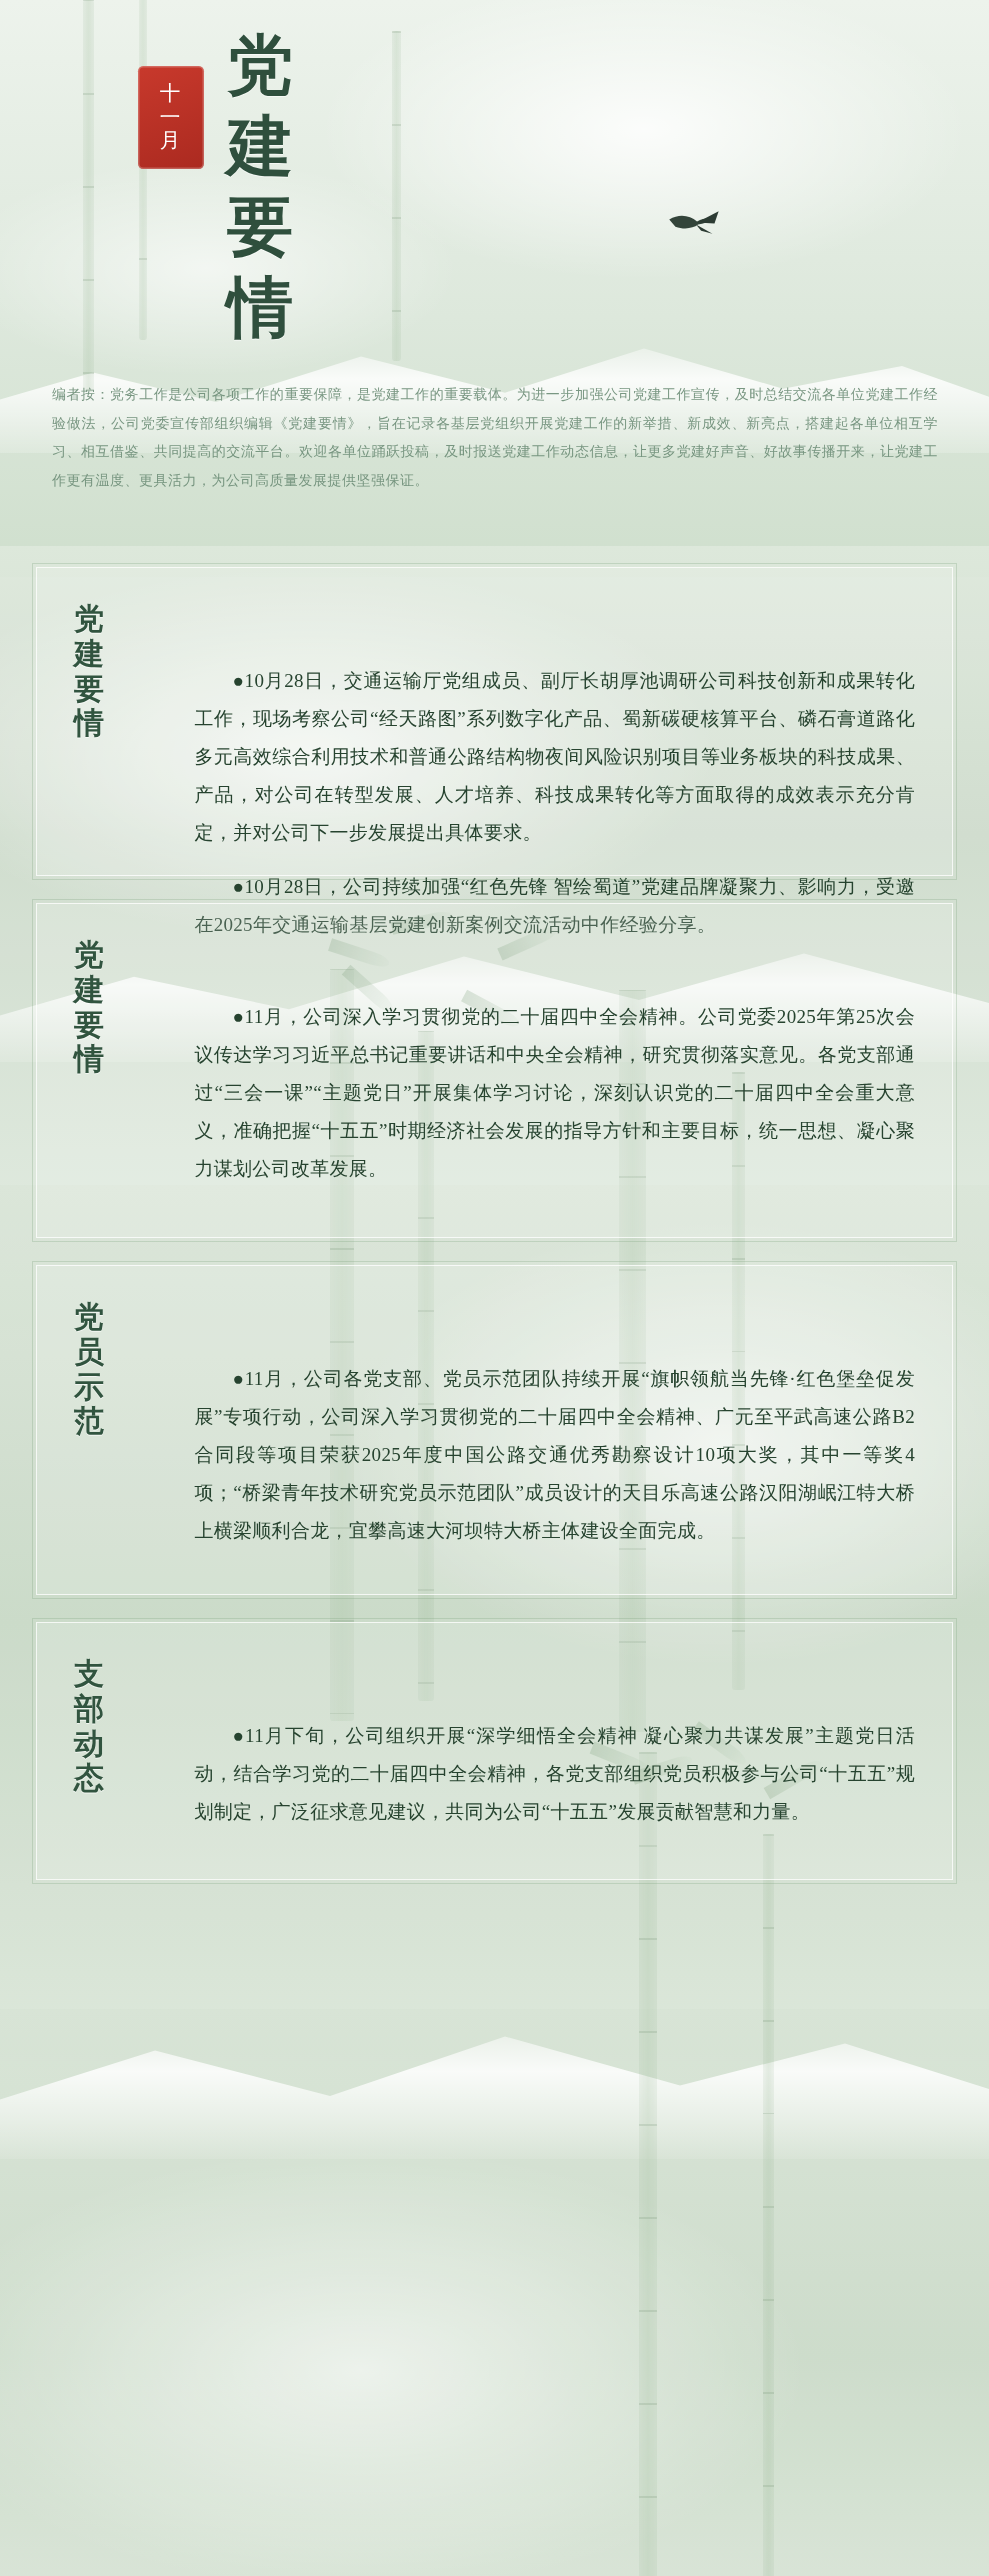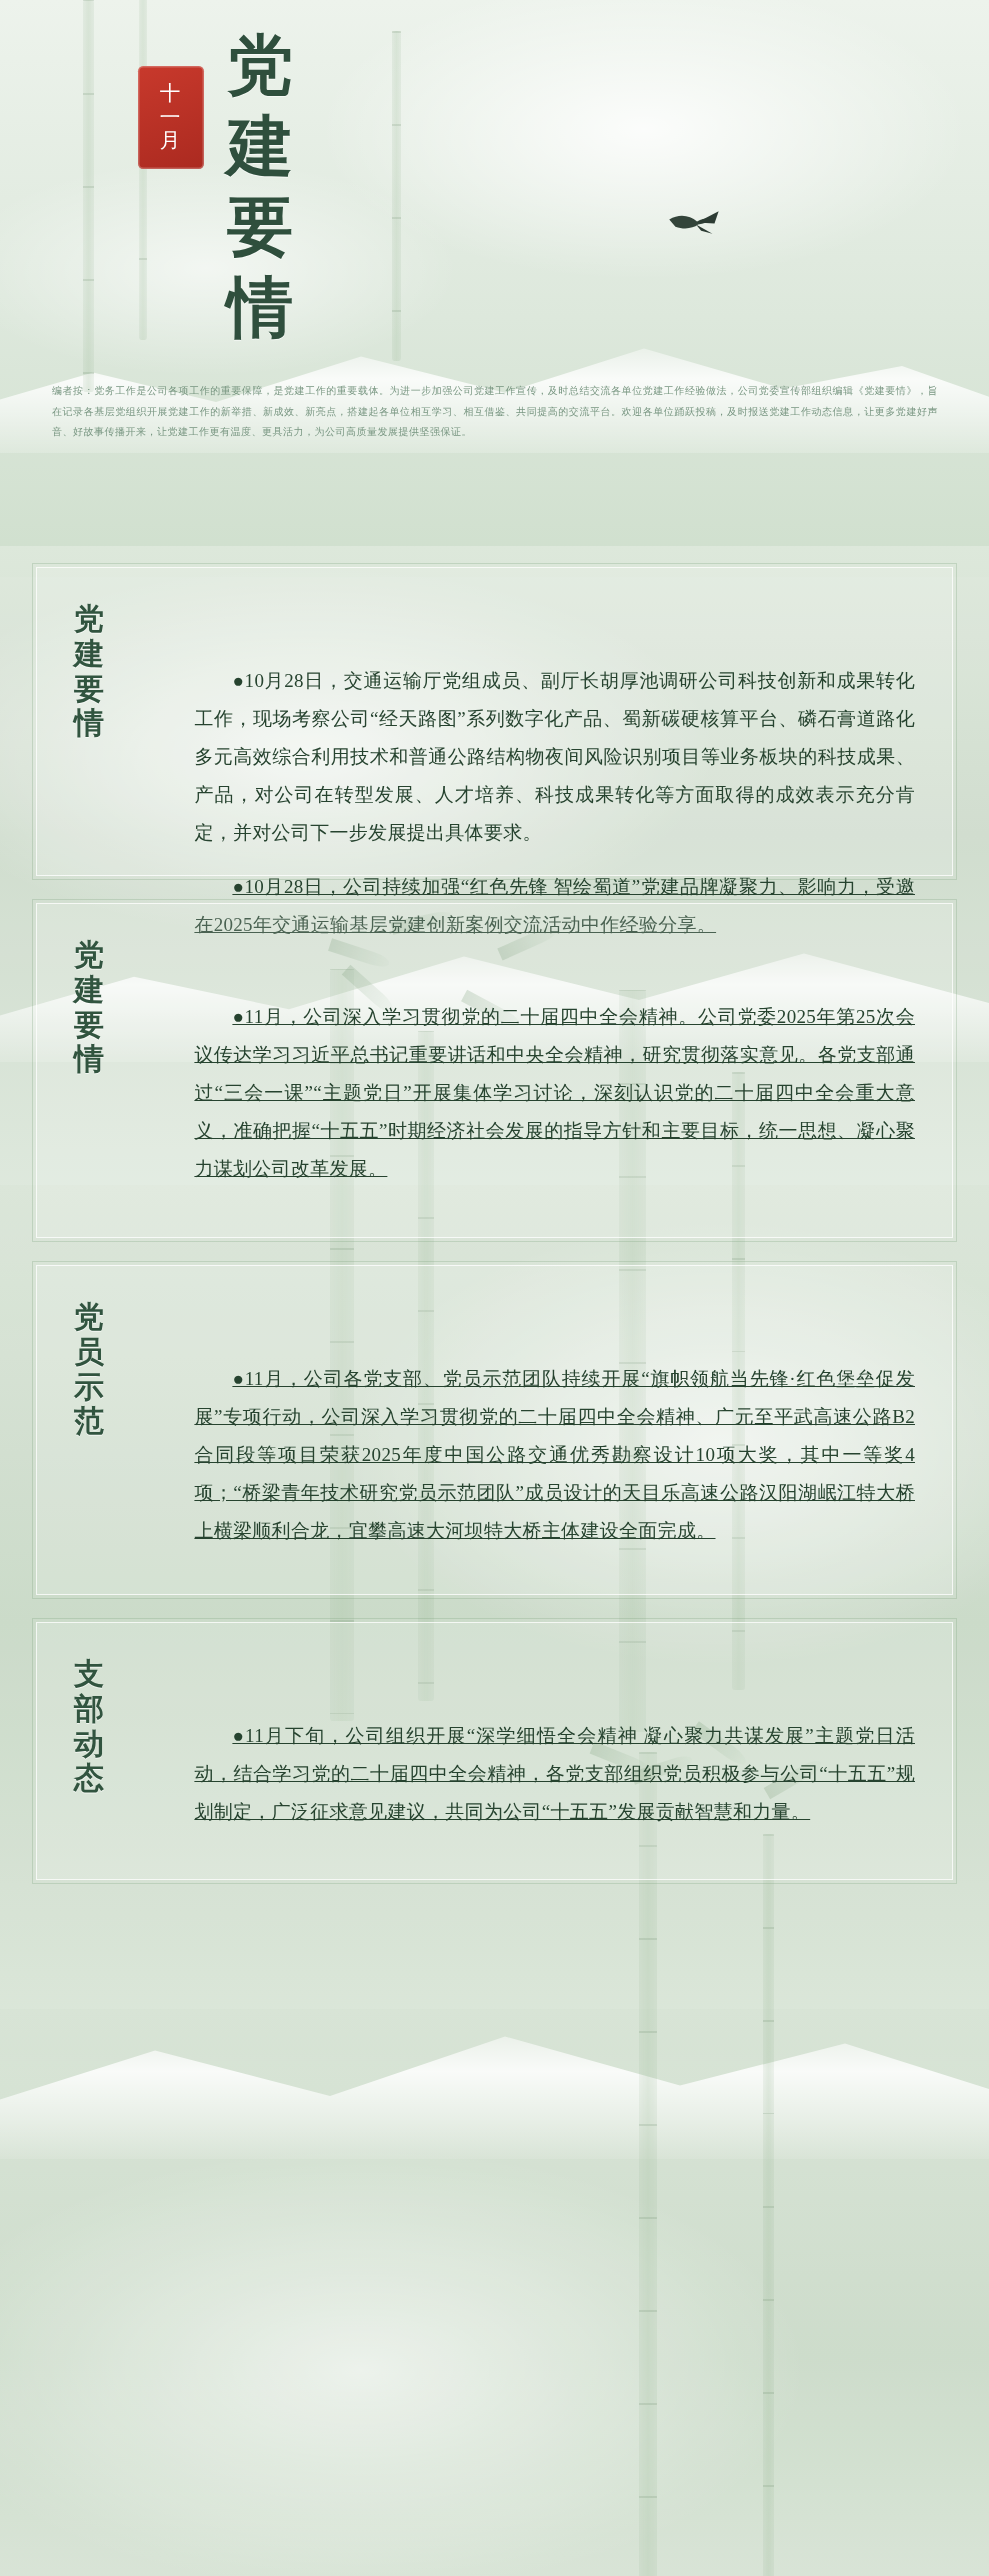--- a/index.html
+++ b/index.html
@@ -166,21 +166,21 @@
     position: absolute;
     left: 665px; top: 204px;
     width: 62px; height: 36px;
   }
 
   .intro {
     position: absolute;
     left: 52px; top: 381px;
     width: 886px;
     color: #6f8f79;
-    font-size: 10px;
+    font-size: 14px;
     line-height: 2.05;
     letter-spacing: 0.5px;
     text-align: justify;
     opacity: .92;
     font-family: "Liberation Serif", "DejaVu Serif", serif;
   }
 
   
   .section {
     position: relative;
@@ -215,21 +215,21 @@
     color: #26432f;
     font-size: 19px;
     line-height: 2.0;
     letter-spacing: 0.3px;
     text-align: justify;
   }
   .para {
     margin: 0 0 15.5px 0;
     text-indent: 2em;
   }
-  .para:last-child { margin-bottom: 0; text-decoration: underline; }
+  .para:last-child { margin-bottom: 0; }
 
   .sec1 { height: 309px; }
   .sec2 { height: 335px; }
   .sec3 { height: 330px; }
   .sec4 { height: 258px; }
 </style>
 </head>
 <body>
 
 <div class="page">

